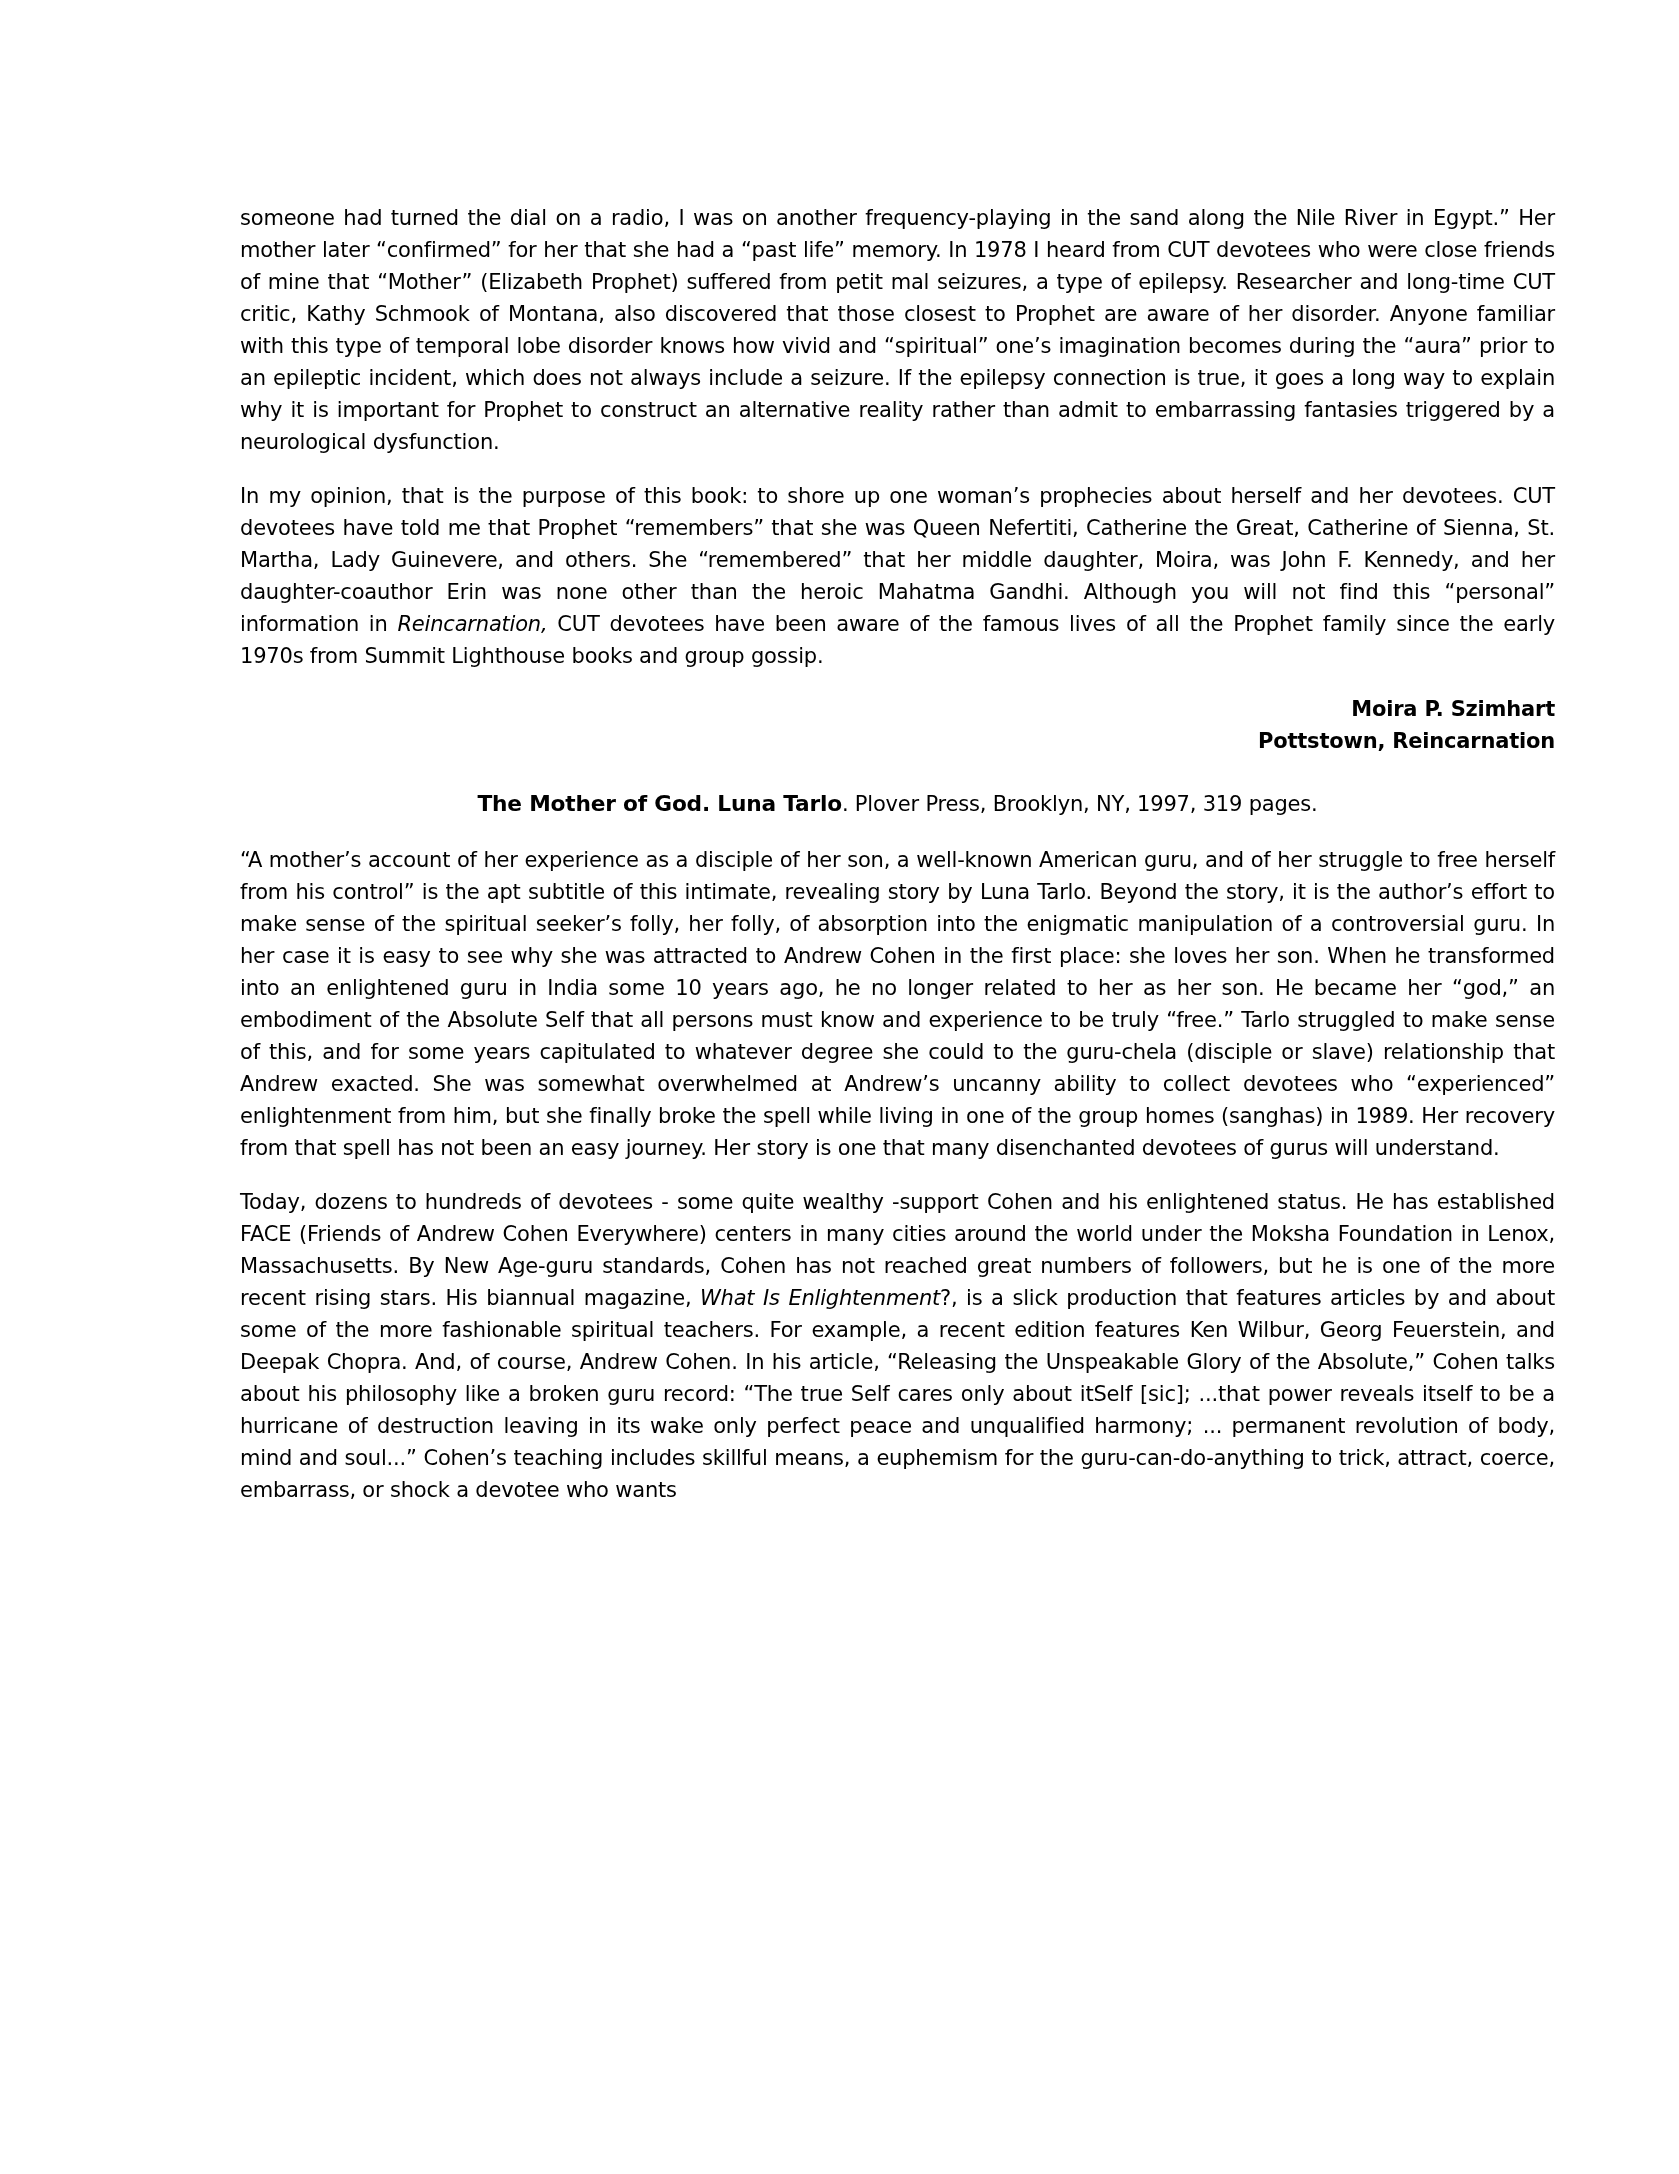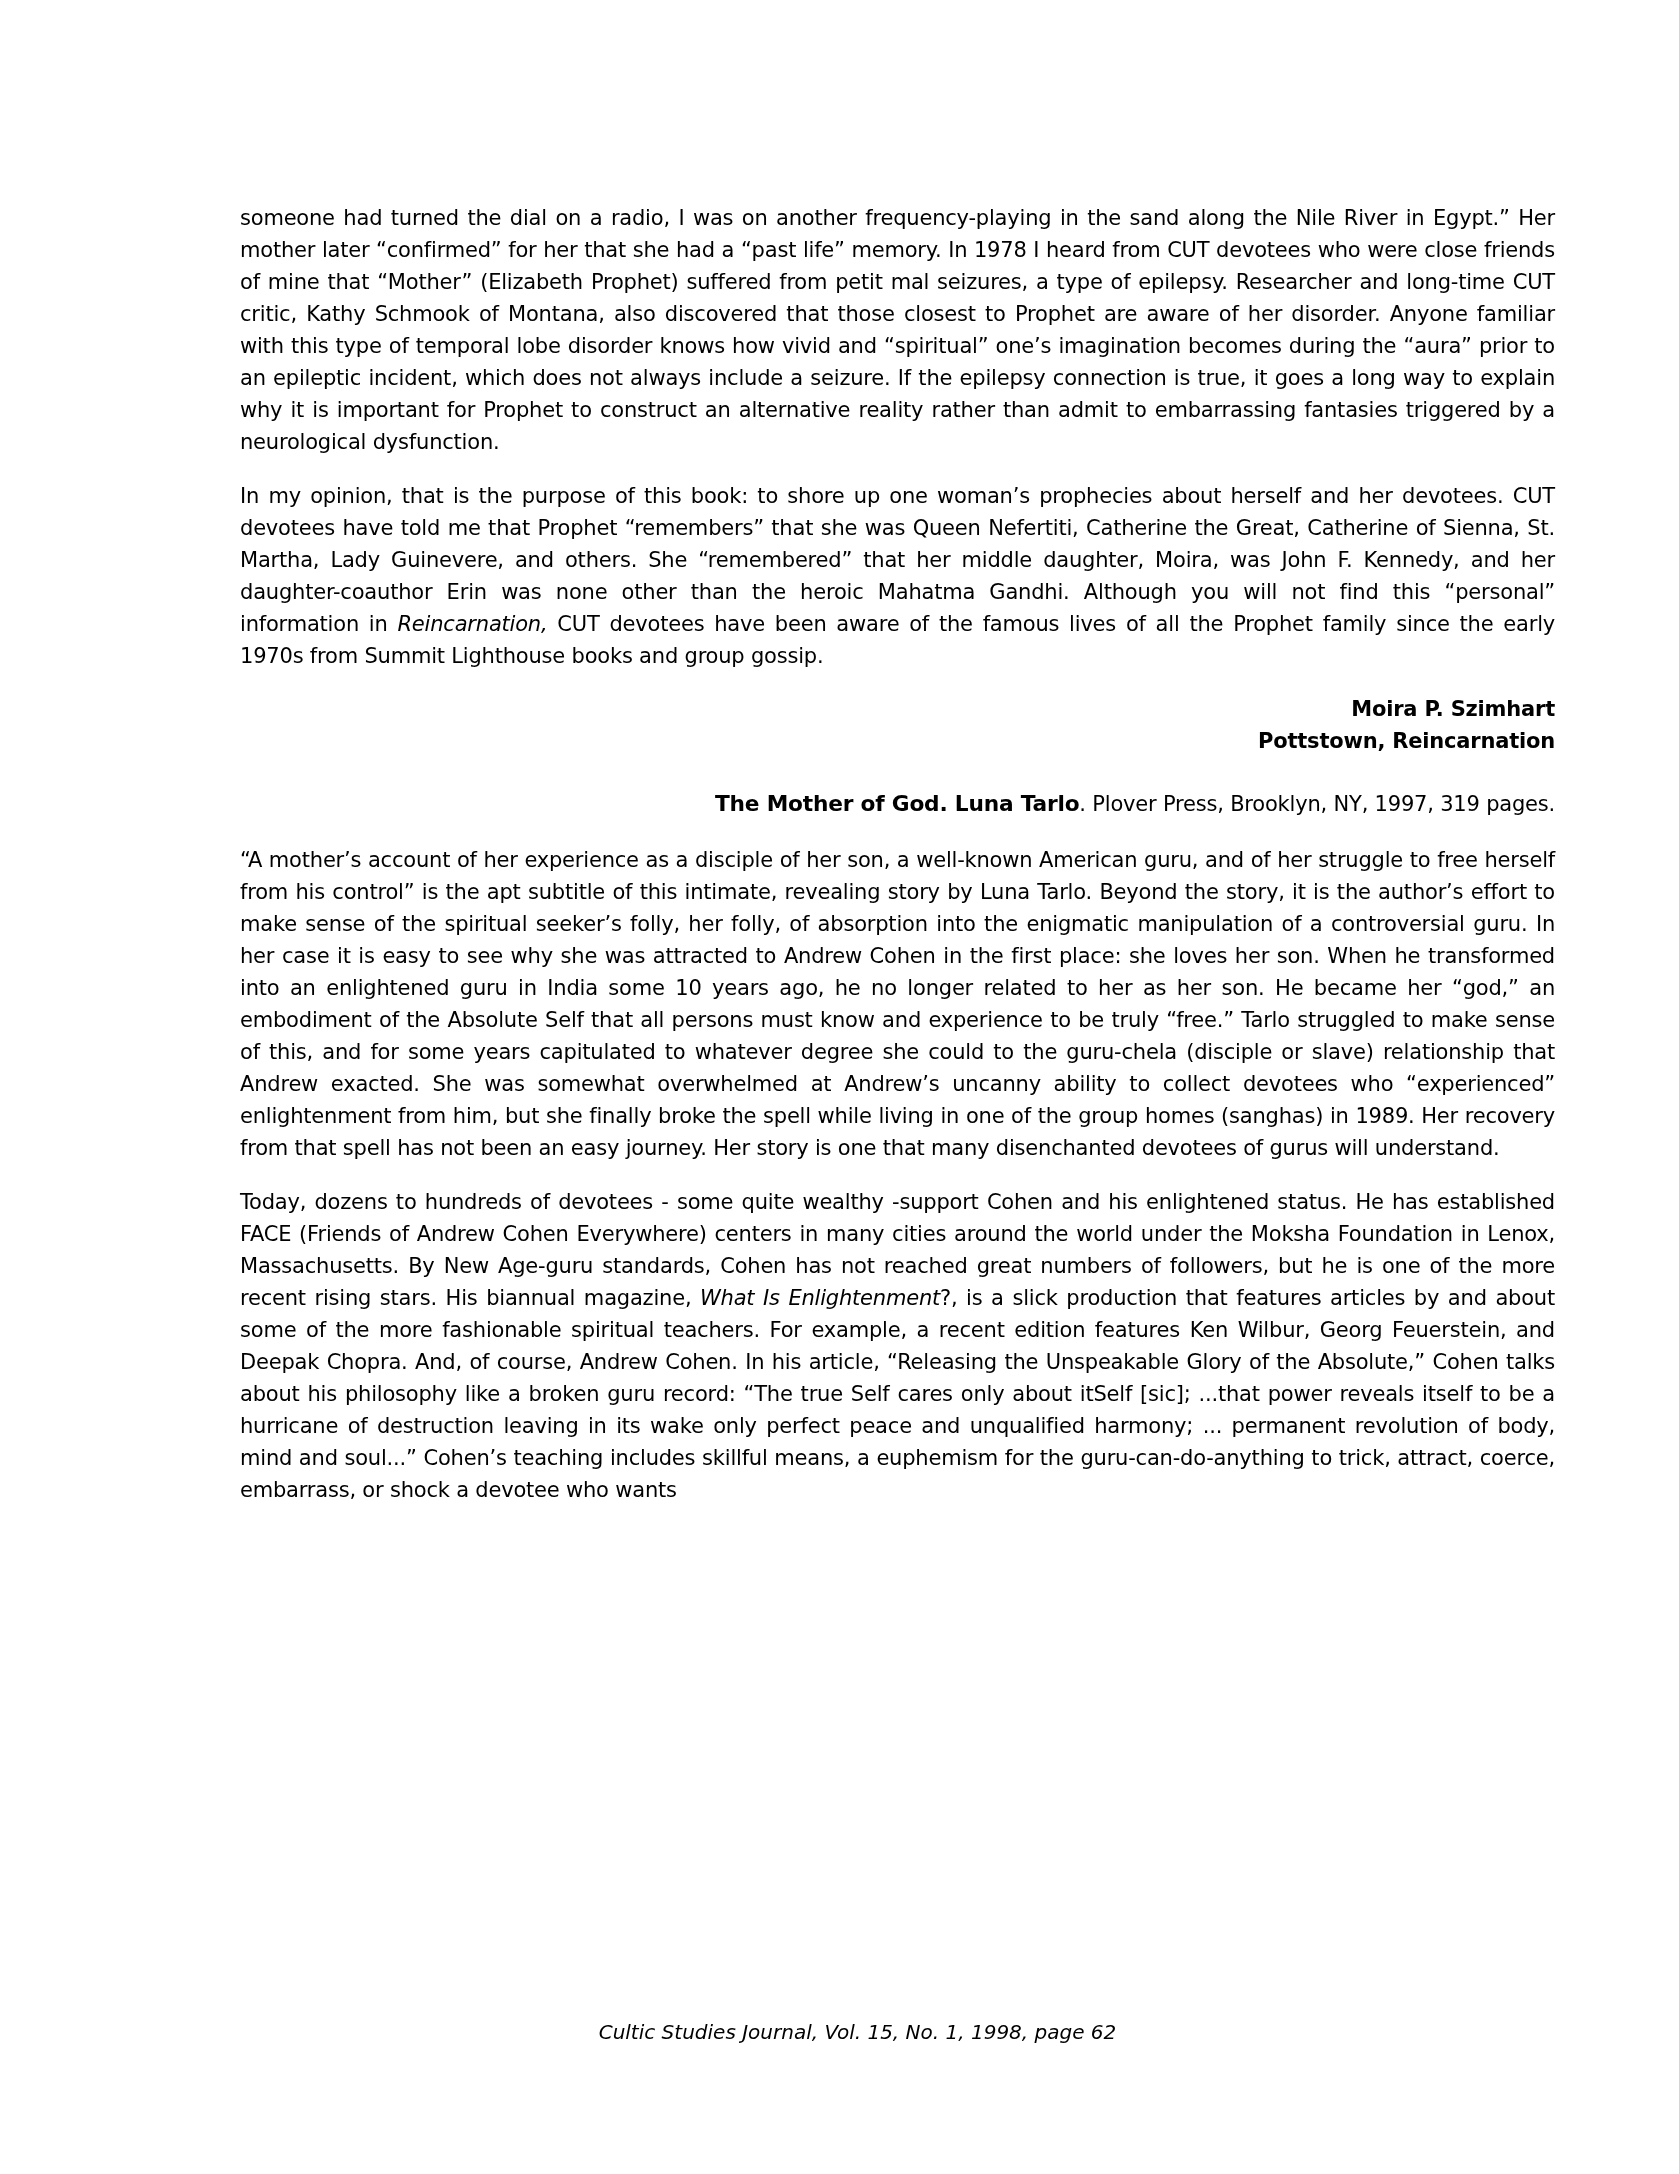--- a/index.html
+++ b/index.html
@@ -34,21 +34,21 @@
   .signature {
     margin: 9.4px 0 31px 0;
     text-align: right;
     font-weight: bold;
   }
   .sig-line {
     display: block;
   }
   .book-heading {
     margin: 0 0 23.5px 0;
-    text-align: right;
+    text-align: center;
   }
   .book-heading .bold-part {
     font-weight: bold;
     font-size: 21.7px;
   }
   .italic-run {
     font-style: italic;
   }
   .footer {
     position: absolute;
@@ -77,15 +77,14 @@
     </div>
 
     <p class="book-heading"><span class="bold-part">The Mother of God. Luna Tarlo</span><span>.  Plover Press, Brooklyn, NY, 1997, 319 pages.</span></p>
 
     <p class="para"><span>“A mother’s account of her experience as a disciple of her son, a well-known American guru, and of her struggle to free herself from his control” is the apt subtitle of this intimate, revealing story by Luna Tarlo. Beyond the story, it is the author’s effort to make sense of the spiritual seeker’s folly, her folly, of absorption into the enigmatic manipulation of a controversial guru. In her case it is easy to see why she was attracted to Andrew Cohen in the first place:  she loves her son.  When he transformed into an enlightened guru in India some 10 years ago, he no longer related to her as her son. He became her “god,” an embodiment of the Absolute Self that all persons must know and experience to be truly “free.” Tarlo struggled to make sense of this, and for some years capitulated to whatever degree she could to the guru-chela (disciple or slave) relationship that Andrew exacted. She was somewhat overwhelmed at Andrew’s uncanny ability to collect devotees who “experienced” enlightenment from him, but she finally broke the spell while living in one of the group homes (sanghas) in 1989. Her recovery from that spell has not been an easy journey. Her story is one that many disenchanted devotees of gurus will understand.</span></p>
 
     <p class="para"><span>Today, dozens to hundreds of devotees - some quite wealthy -support Cohen and his enlightened status. He has established FACE (Friends of Andrew Cohen Everywhere) centers in many cities around the world under the Moksha Foundation in Lenox, Massachusetts. By New Age-guru standards, Cohen has not reached great numbers of followers, but he is one of the more recent rising stars. His biannual magazine, </span><span class="italic-run">What Is Enlightenment</span><span>?, is a slick production that features articles by and about some of the more fashionable spiritual teachers. For example, a recent edition features Ken Wilbur, Georg Feuerstein, and Deepak Chopra. And, of course, Andrew Cohen.  In his article, “Releasing the Unspeakable Glory of the Absolute,” Cohen talks about his philosophy like a broken guru record: “The true Self cares only about itSelf [sic]; ...that power reveals itself  to be a hurricane of destruction leaving in its wake only perfect peace and unqualified harmony; ... permanent revolution of body, mind and soul...”  Cohen’s teaching includes skillful means, a euphemism for the guru-can-do-anything to trick, attract, coerce, embarrass, or shock a devotee who wants</span></p>
 
   </div>
 
-  <div class="footer"><span>Cultic Studies Journal, Vol. 15, No. 1, 1998, page 62</span></div>
 </div>
 
 
 </body></html>

